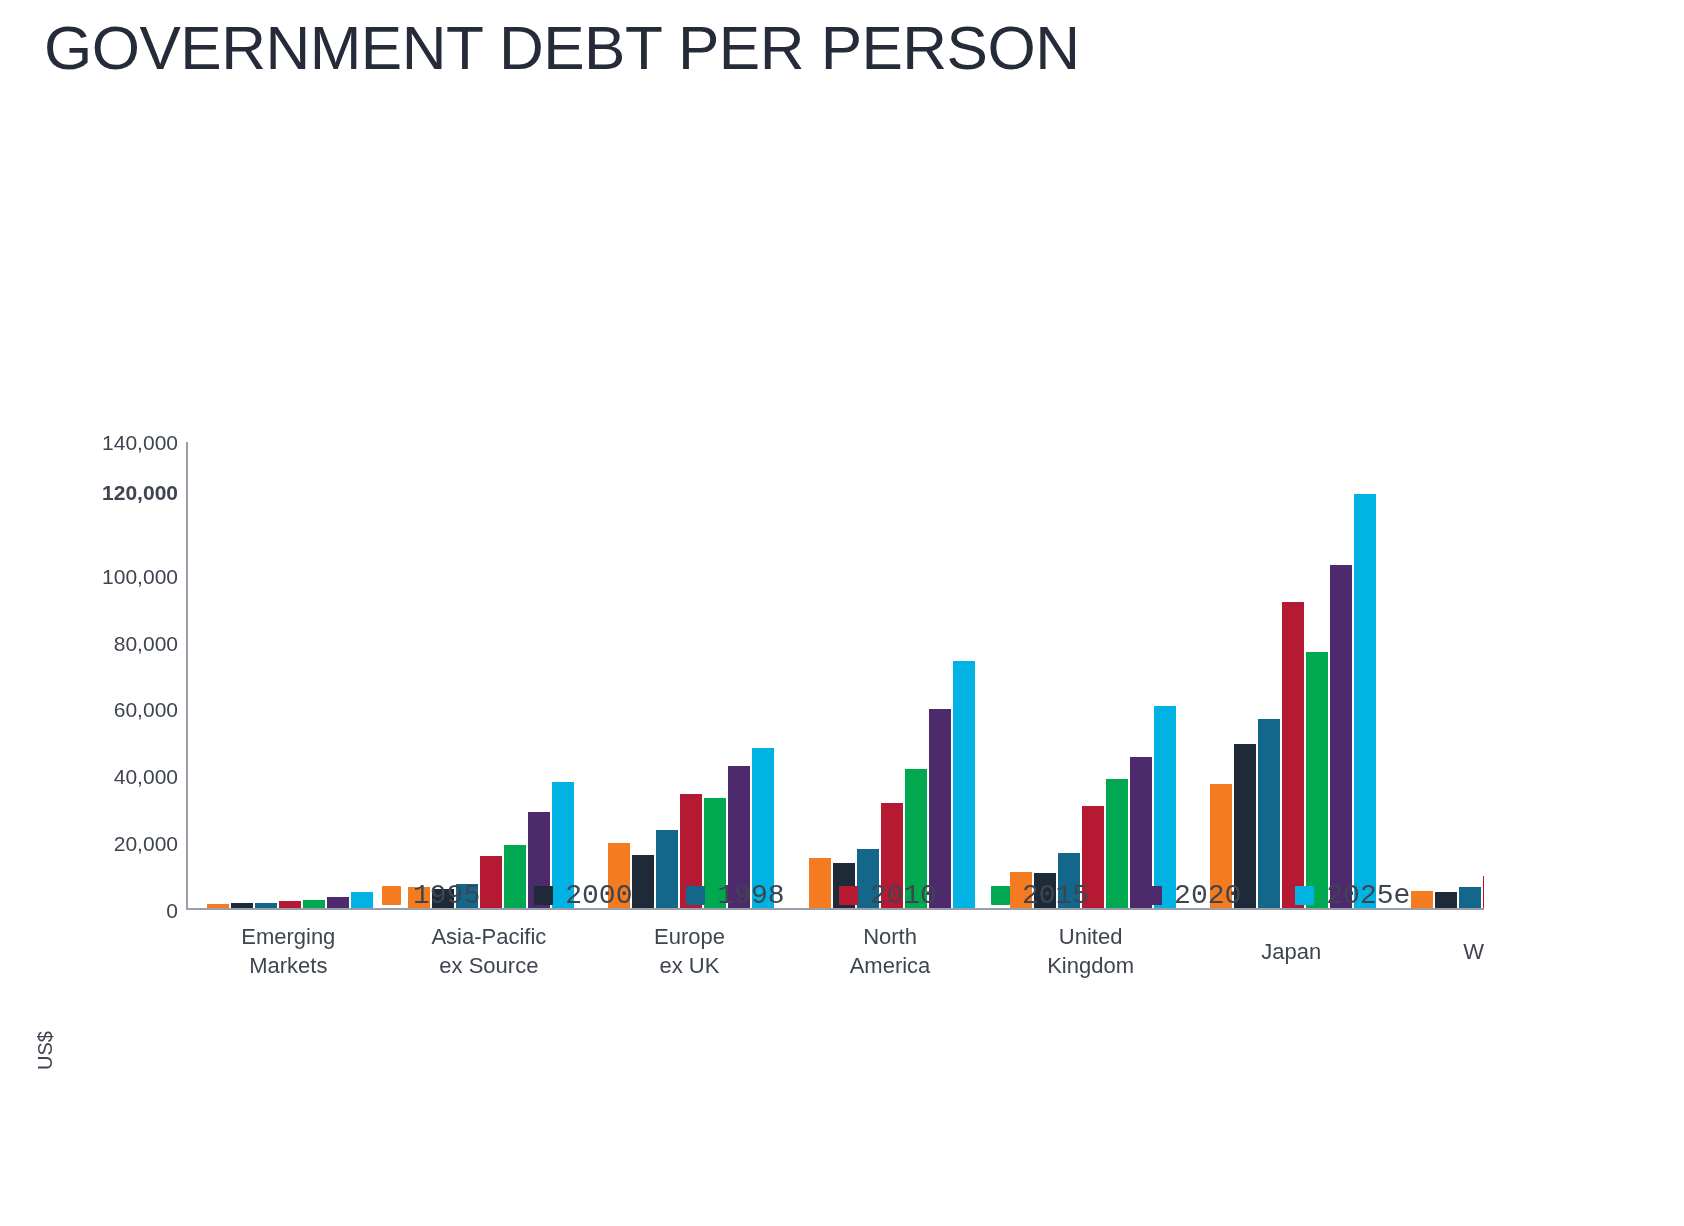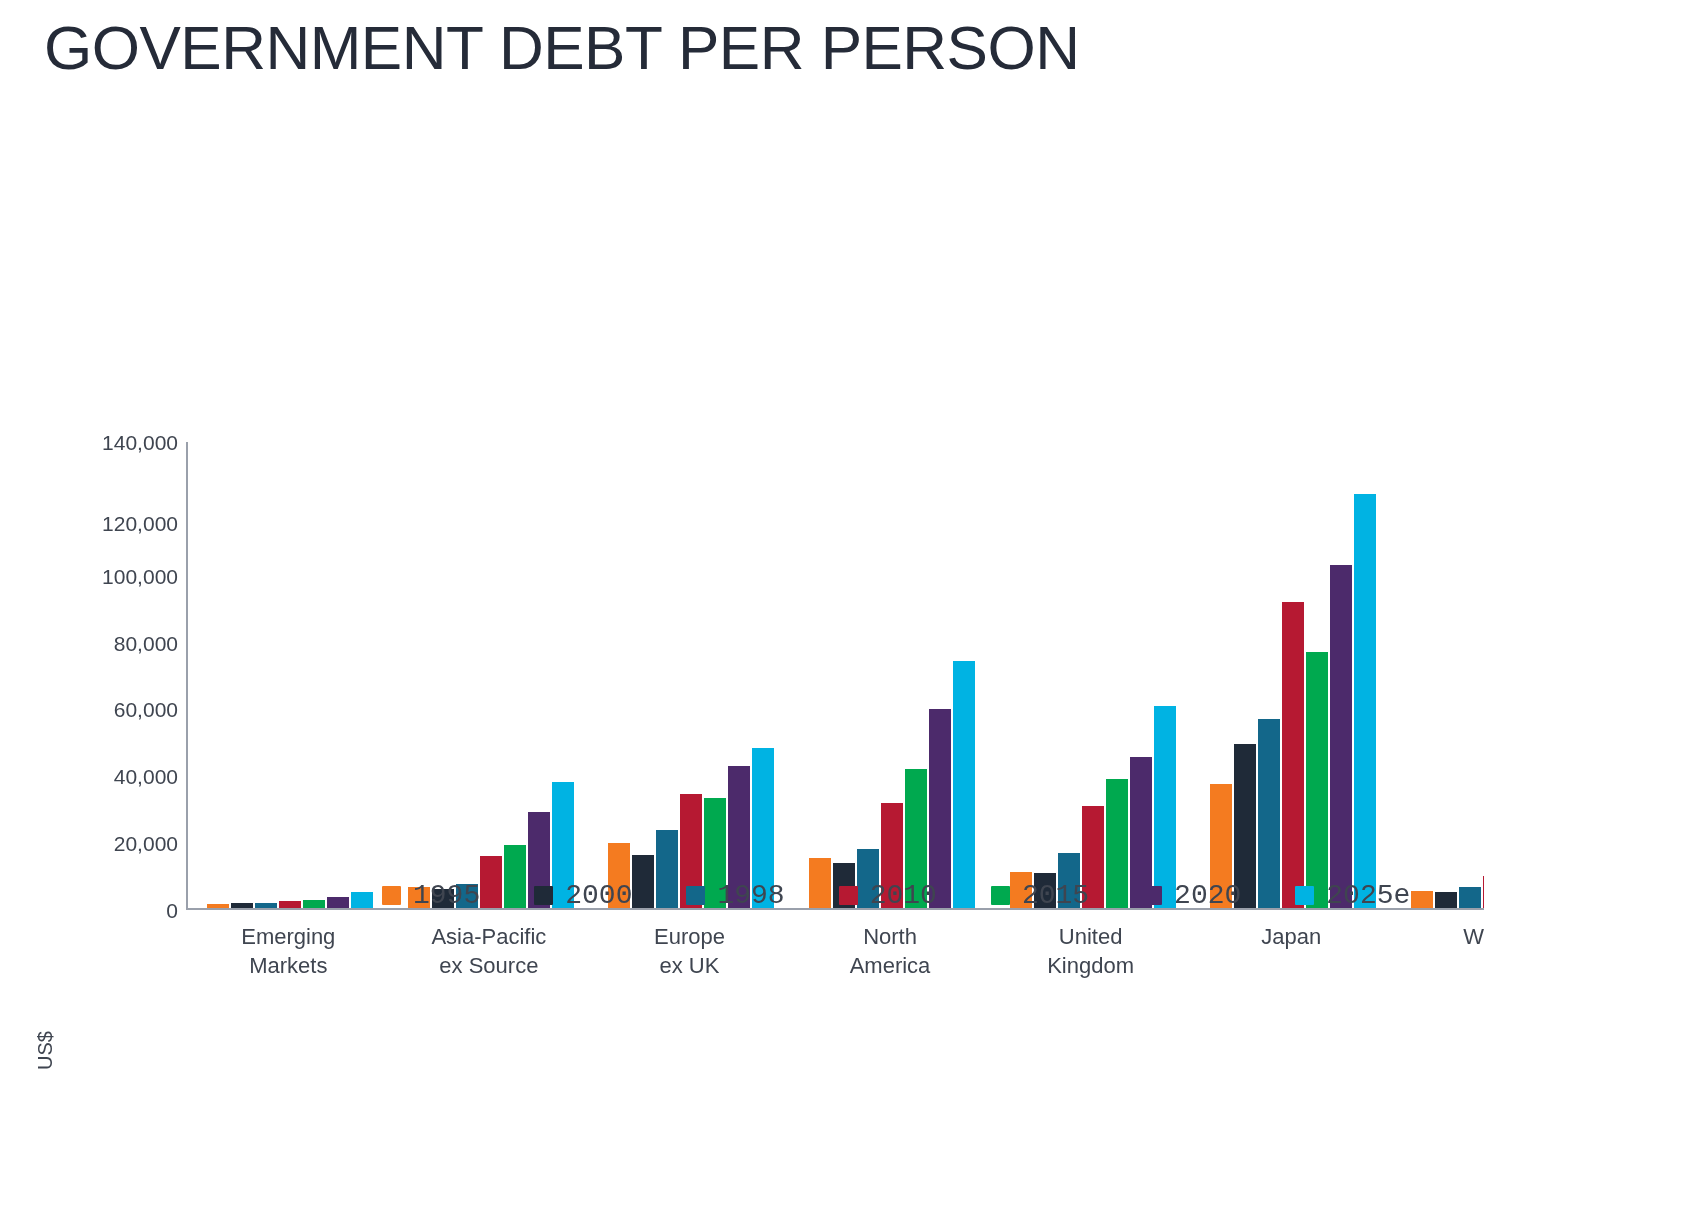--- a/index.html
+++ b/index.html
@@ -87,20 +87,21 @@
   }
   .bar {
     width: 22px;
     min-height: 1px;
   }
   #xlabels {
     position: absolute;
     left: 188px; top: 492px;
     width: 1404px;
     display: flex;
+    align-items: center;
   }
   .xlabel {
     flex: 1 1 0;
     text-align: center;
     font-size: 22px;
     line-height: 29px;
     color: #3f4550;
     white-space: pre-line;
   }
 
@@ -151,21 +152,21 @@
 
     <div id="ylabel">US$</div>
 
     <div id="ytick-wrap">
         <div class="ytick" style="top: 480px;">0</div>
         <div class="ytick" style="top: 413.143px;">20,000</div>
         <div class="ytick" style="top: 346.286px;">40,000</div>
         <div class="ytick" style="top: 279.429px;">60,000</div>
         <div class="ytick" style="top: 212.571px;">80,000</div>
         <div class="ytick" style="top: 145.714px;">100,000</div>
-        <div class="ytick" style="top: 93px;">120,000</div>
+        <div class="ytick" style="top: 62px; font-weight: bold;">120,000</div>
         <div class="ytick" style="top: 12px;">140,000</div>
       </div>
 
     <div id="plot">
       <div id="groups">
           <div class="group">
             <div class="bar" style="background: rgb(244, 123, 32); height: 4.01143px;"></div>
             <div class="bar" style="background: rgb(31, 42, 56); height: 4.68px;"></div>
             <div class="bar" style="background: rgb(19, 103, 138); height: 5.34857px;"></div>
             <div class="bar" style="background: rgb(182, 25, 50); height: 7.35429px;"></div>

